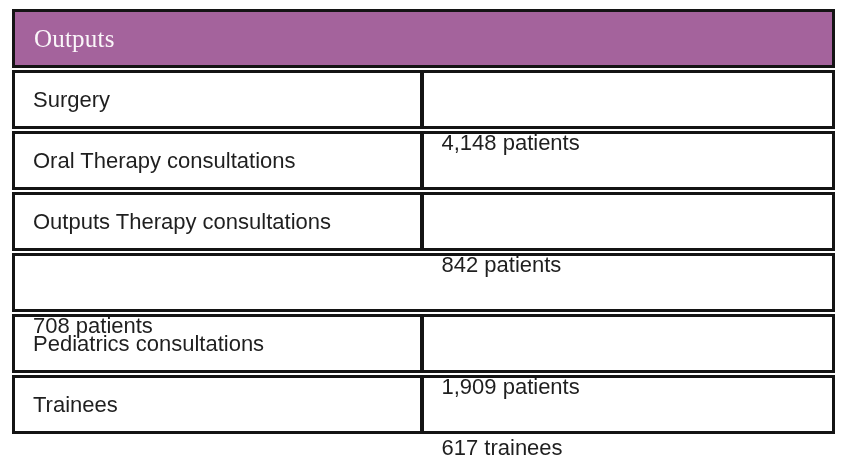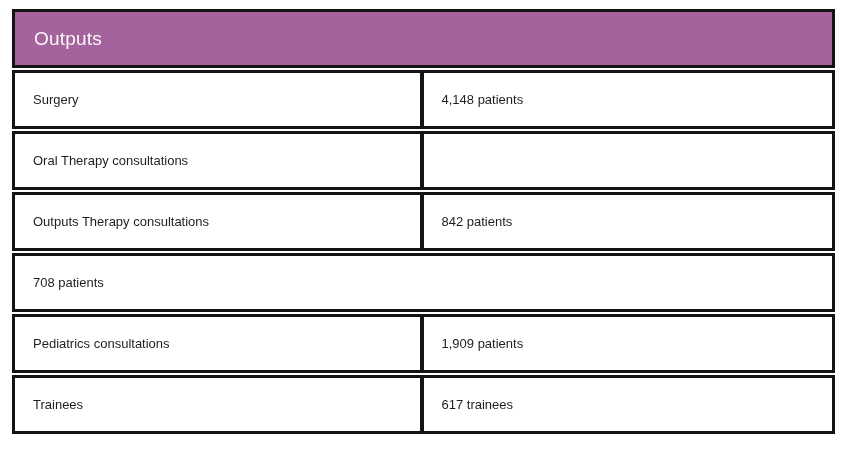--- a/index.html
+++ b/index.html
@@ -34,36 +34,38 @@
     display: flex;
     align-items: stretch;
   }
   .row.header-row {
     background: var(--header-bg);
     align-items: center;
     padding-left: 19px;
   }
   .row.header-row span {
     color: var(--header-text);
-    font-size: 19px;
+    font-size: 25px;
     letter-spacing: 0.2px;
+    font-family: Liberation Serif, serif;
   }
   .cell {
     display: flex;
     align-items: center;
-    font-size: 13px;
+    font-size: 22px;
     padding-left: 18px;
     height: 100%;
   }
   .cell.left {
     width: 50%;
     border-right: 4px solid var(--border);
   }
   .cell.right {
     width: 50%;
+    margin-top: 43px;
   }
 </style>
 </head>
 <body>
 
 <div class="table-wrap">
   <div class="row header-row">
     <span>Outputs</span>
   </div>
   <div id="rows-container">

